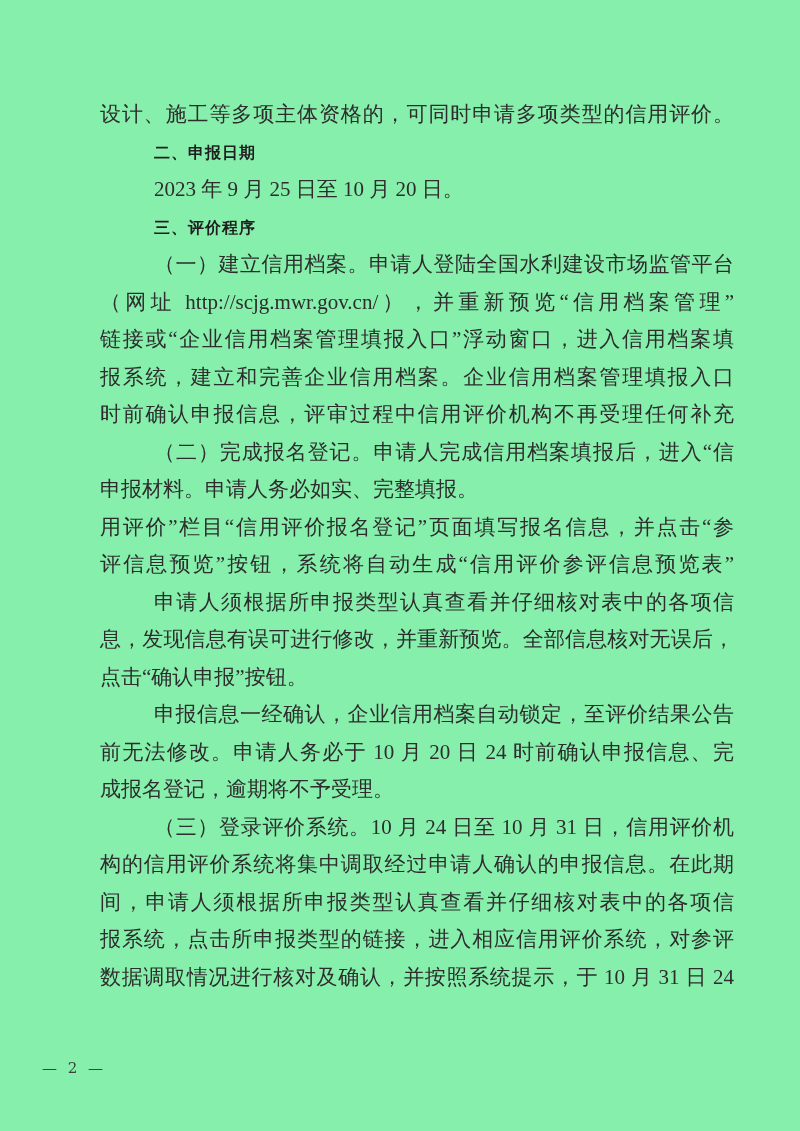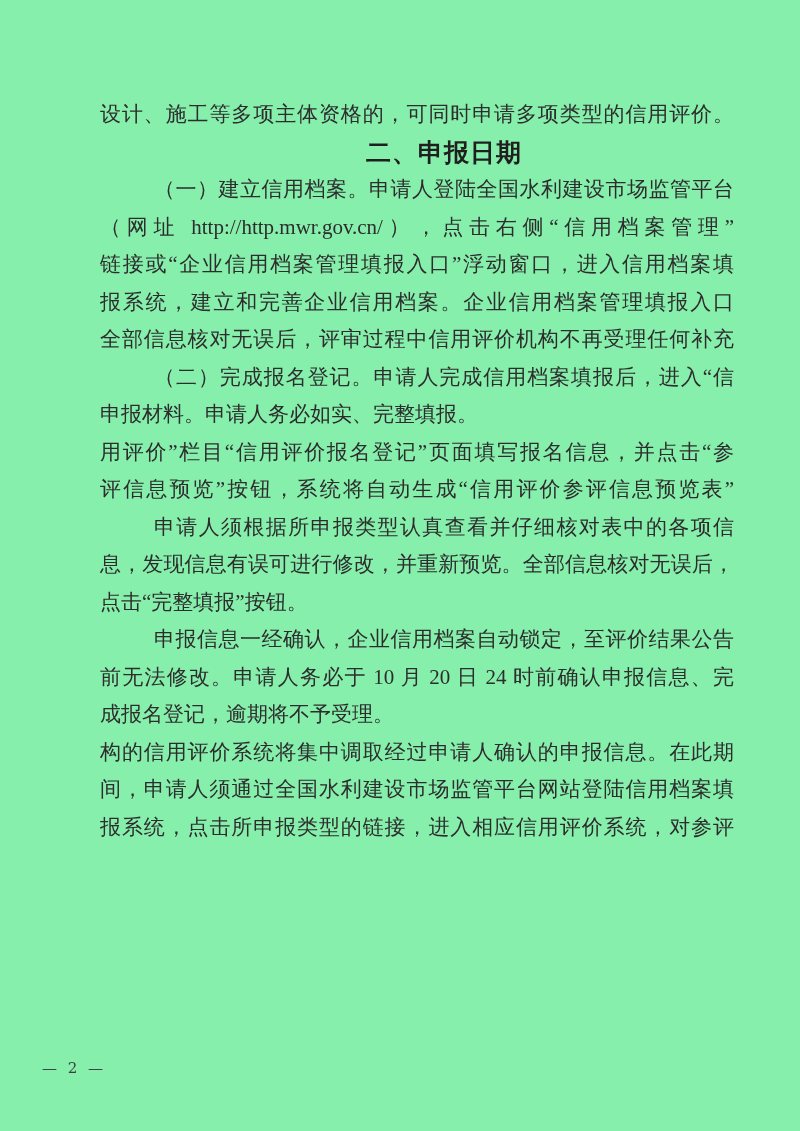--- a/index.html
+++ b/index.html
@@ -36,56 +36,59 @@
     text-align-last: justify;
   }
   
   .ind {
     text-indent: 54px;
   }
   
   .h {
     font-family: "Liberation Sans", "DejaVu Sans", sans-serif;
     font-weight: bold;
-    font-size: 25px;
+    font-size: 16px;
     color: #1f1f1f;
     letter-spacing: 1px;
-    text-align: center;
   }
   .pageno {
     position: absolute;
     left: 42px;
     top: 1058px;
     font-size: 15px;
     line-height: 20px;
     color: #3d3d3d;
     font-family: "DejaVu Serif", serif;
     letter-spacing: 3px;
   }
 </style>
 </head>
 <body>
 
 <div class="page">
   <div class="content">
     <div class="ln j">设计、施工等多项主体资格的，可同时申请多项类型的信用评价。</div>
     <div class="ln h ind">二、申报日期</div>
+    <div class="ln ind">2023 年 9 月 25 日至 10 月 20 日。</div>
+    <div class="ln h ind">三、评价程序</div>
     <div class="ln ind j">（一）建立信用档案。申请人登陆全国水利建设市场监管平台</div>
-    <div class="ln j">（网址 http://http.mwr.gov.cn/），点击右侧“信用档案管理”</div>
+    <div class="ln j">（网址 http://scjg.mwr.gov.cn/），并重新预览“信用档案管理”</div>
     <div class="ln j">链接或“企业信用档案管理填报入口”浮动窗口，进入信用档案填</div>
     <div class="ln j">报系统，建立和完善企业信用档案。企业信用档案管理填报入口</div>
-    <div class="ln j">全部信息核对无误后，评审过程中信用评价机构不再受理任何补充</div>
+    <div class="ln j">时前确认申报信息，评审过程中信用评价机构不再受理任何补充</div>
     <div class="ln ind j">（二）完成报名登记。申请人完成信用档案填报后，进入“信</div>
     <div class="ln">申报材料。申请人务必如实、完整填报。</div>
     <div class="ln j">用评价”栏目“信用评价报名登记”页面填写报名信息，并点击“参</div>
     <div class="ln j">评信息预览”按钮，系统将自动生成“信用评价参评信息预览表”</div>
     <div class="ln ind j">申请人须根据所申报类型认真查看并仔细核对表中的各项信</div>
     <div class="ln j">息，发现信息有误可进行修改，并重新预览。全部信息核对无误后，</div>
-    <div class="ln">点击“完整填报”按钮。</div>
+    <div class="ln">点击“确认申报”按钮。</div>
     <div class="ln ind j">申报信息一经确认，企业信用档案自动锁定，至评价结果公告</div>
     <div class="ln j">前无法修改。申请人务必于 10 月 20 日 24 时前确认申报信息、完</div>
     <div class="ln">成报名登记，逾期将不予受理。</div>
+    <div class="ln ind j">（三）登录评价系统。10 月 24 日至 10 月 31 日，信用评价机</div>
     <div class="ln j">构的信用评价系统将集中调取经过申请人确认的申报信息。在此期</div>
-    <div class="ln j">间，申请人须通过全国水利建设市场监管平台网站登陆信用档案填</div>
+    <div class="ln j">间，申请人须根据所申报类型认真查看并仔细核对表中的各项信</div>
     <div class="ln j">报系统，点击所申报类型的链接，进入相应信用评价系统，对参评</div>
+    <div class="ln j">数据调取情况进行核对及确认，并按照系统提示，于 10 月 31 日 24</div>
   </div>
   <div class="pageno">— 2 —</div>
 </div>
 
 </body></html>

